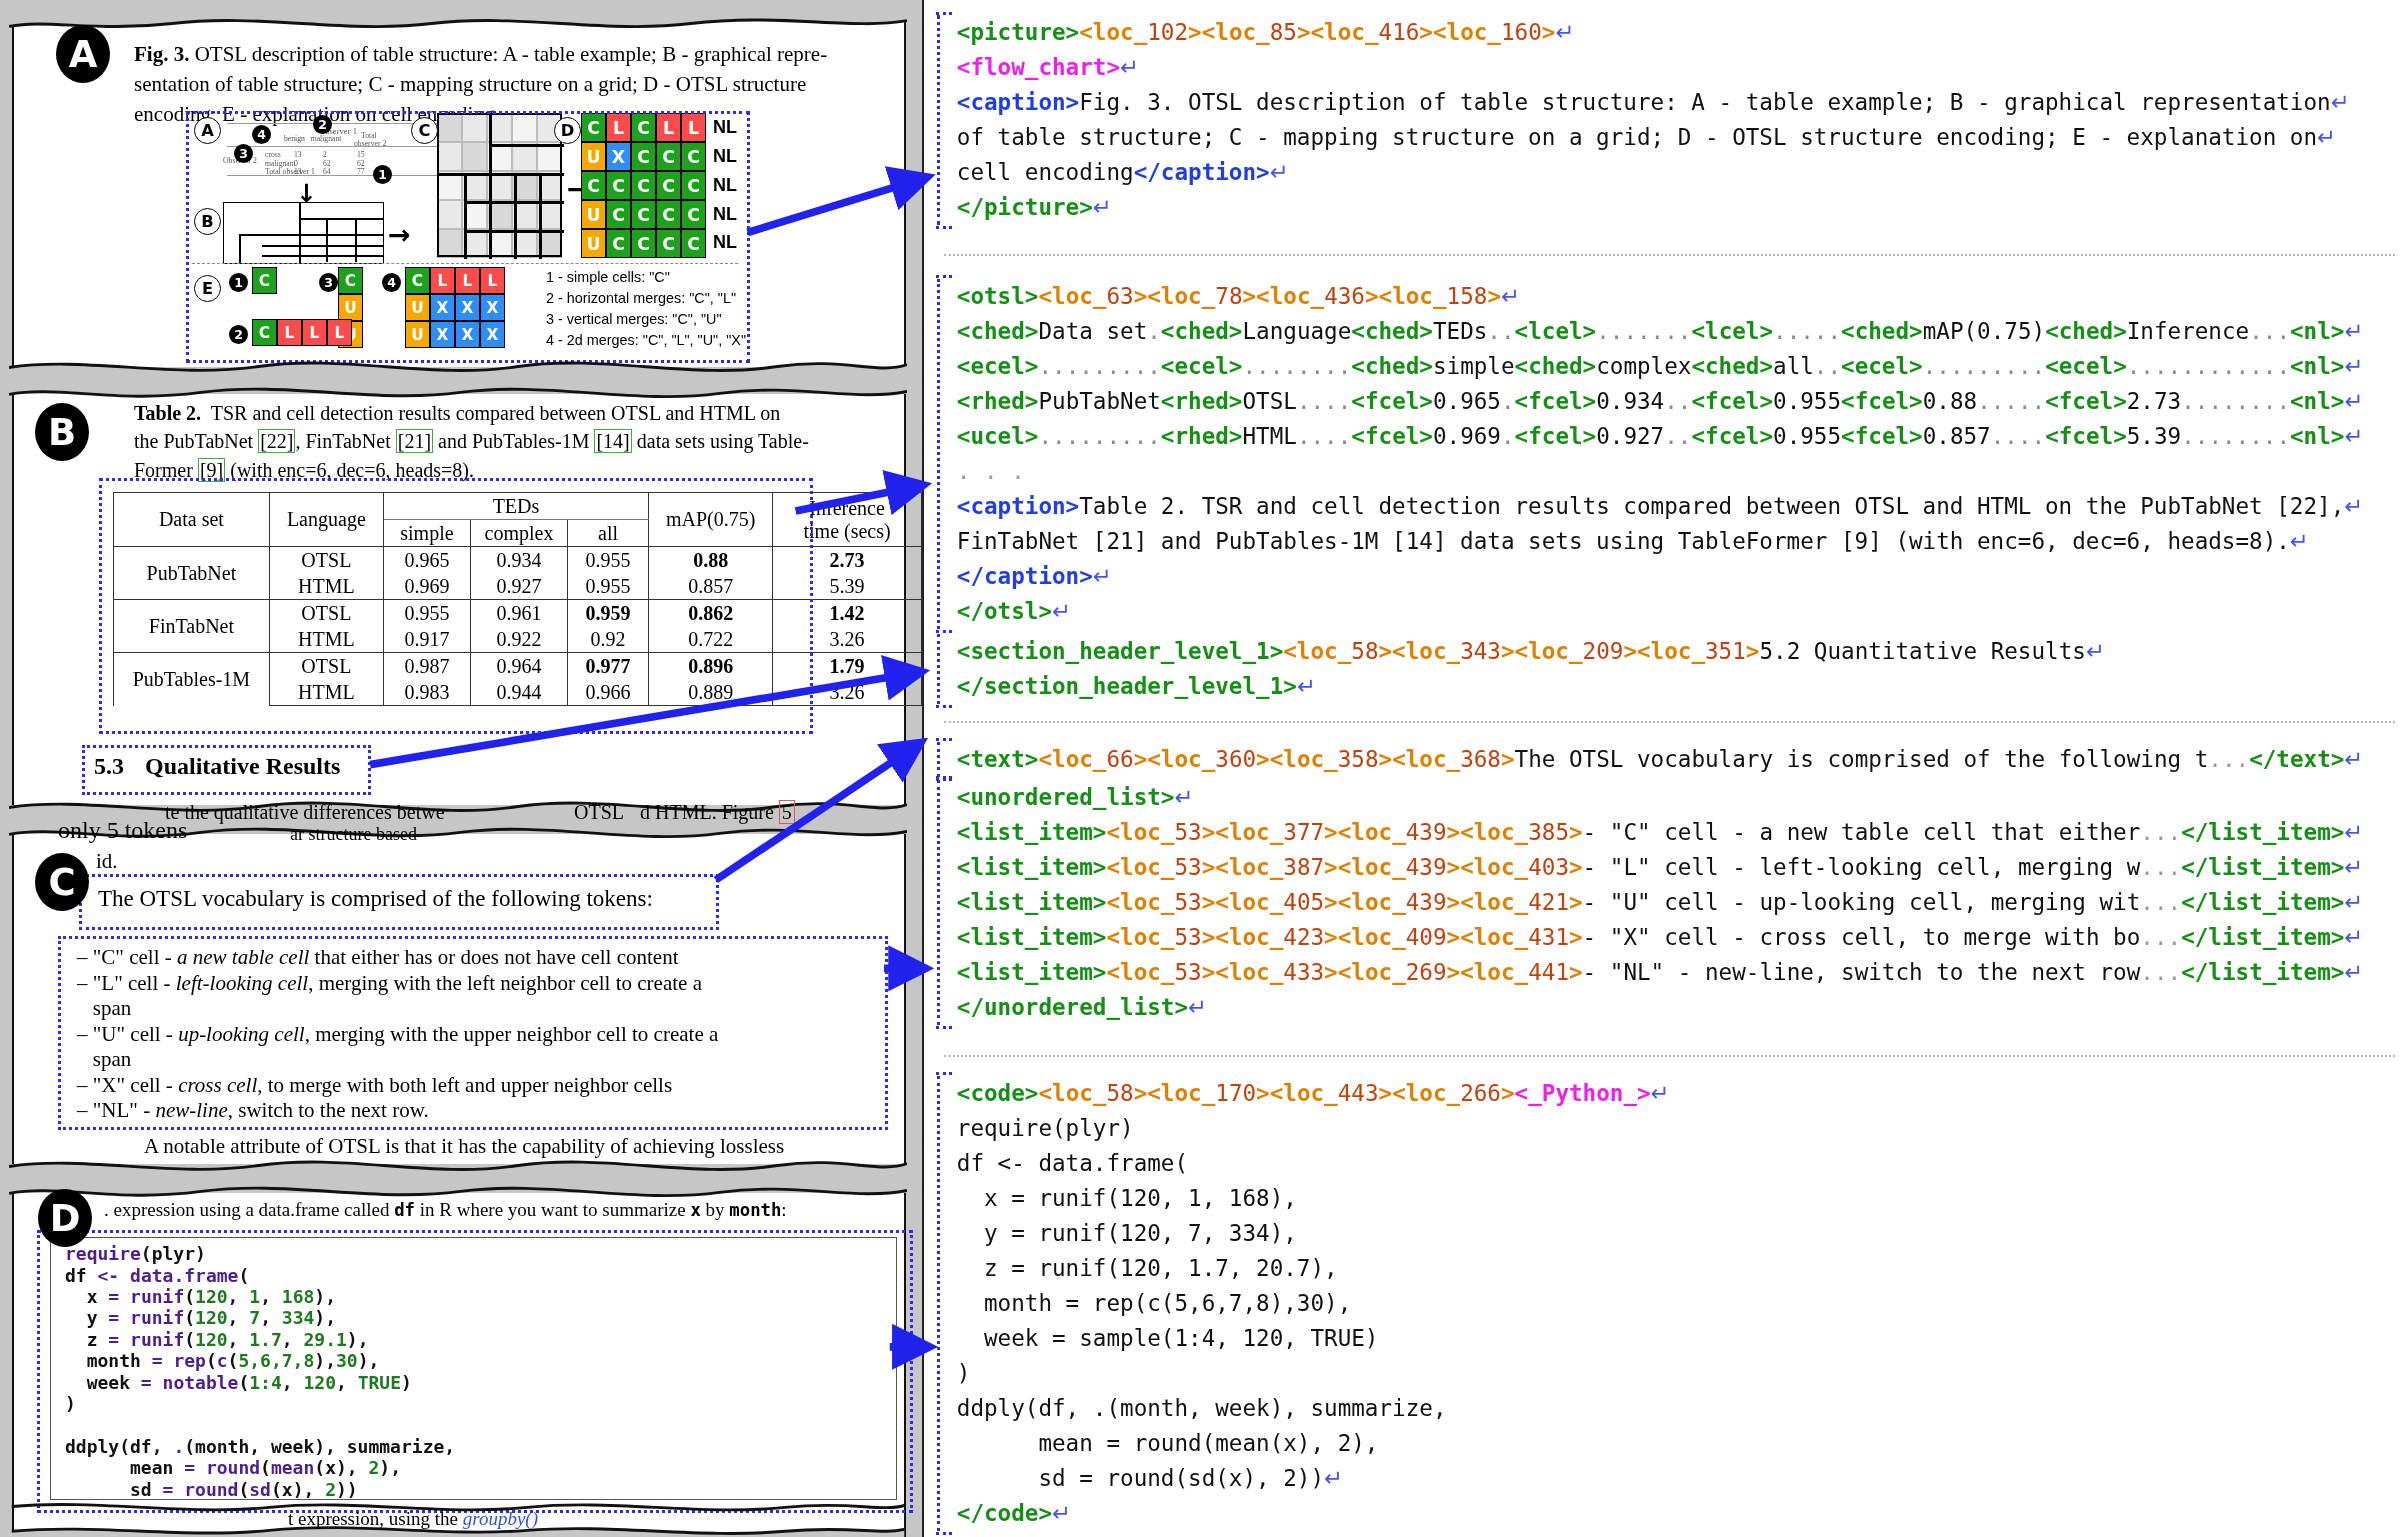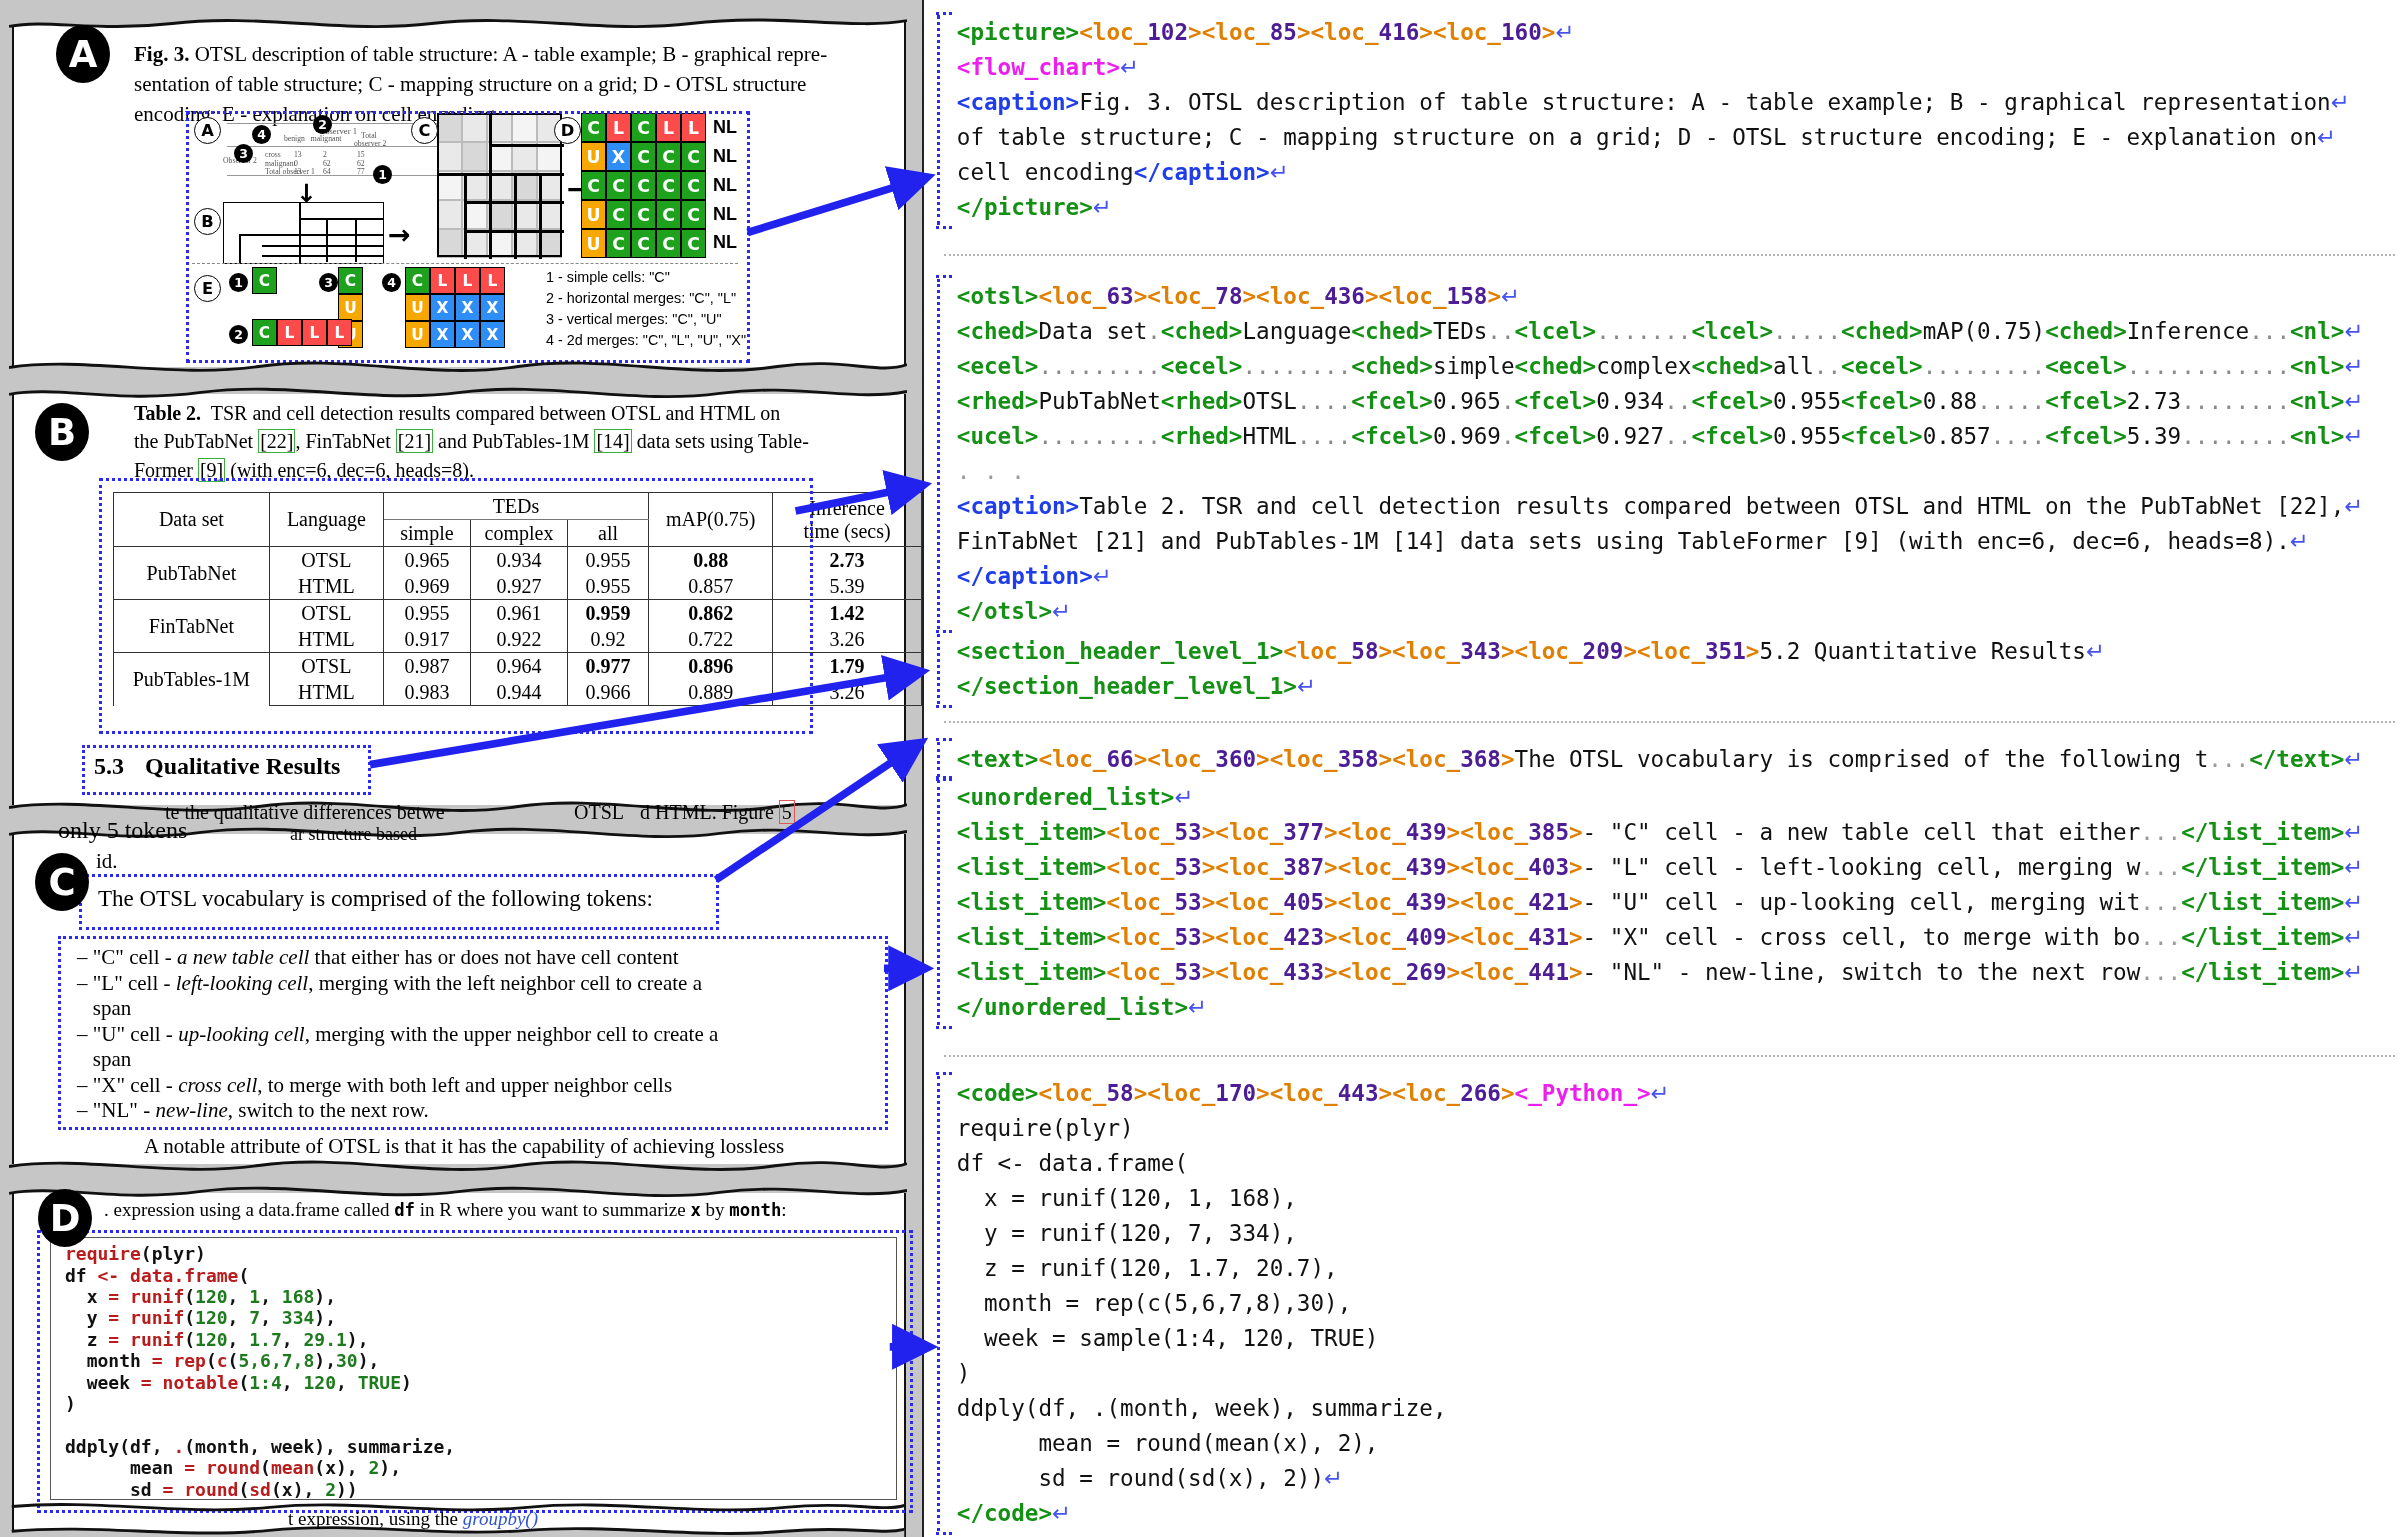--- a/index.html
+++ b/index.html
@@ -43,34 +43,34 @@
   #tbl2 .hline td,#tbl2 .hline th{border-top:1.9px solid #333;}
   #tbl2 .bottom td{border-bottom:1.9px solid #333;}
   #tbl2 .bold{font-weight:bold;}
   
   .c-item{position:absolute;font-family:"Liberation Serif","DejaVu Serif",serif;
           font-size:21px;color:#000;white-space:pre;}
   .c-item i{font-family:"Liberation Serif",serif;}
   
   .dcode{position:absolute;font-family:"DejaVu Sans Mono",monospace;font-size:18px;
          font-weight:600;color:#111;white-space:pre;}
-  .ck{color:#b91c1c;}
+  .ck{color:#4c1d95;}
   .cn{color:#1e7a1e;}
   .glink{color:#3355cc;font-style:italic;font-family:"Liberation Serif",serif;}
   
   #right-col{position:absolute;left:925px;top:0;width:1477px;height:1537px;background:#fff;}
   .rblock{position:absolute;left:11.5px;right:5.8px;border-left:3.8px dotted #2a2af0;padding-left:17.3px;}
   .rfoot{position:absolute;left:-3.8px;width:16.3px;border-top:3.8px dotted #2a2af0;height:0;}
   .rline{height:35px;line-height:35px;white-space:pre;
          font-family:"DejaVu Sans Mono",monospace;font-size:22.6px;}
   .sg{color:#149014;font-weight:bold;}
   .sb{color:#1f3de8;font-weight:bold;}
   .sm{color:#ee1fee;font-weight:bold;}
   .so{color:#e07f00;font-weight:bold;}
-  .sr{color:#4c1d95;font-weight:bold;}
+  .sr{color:#c2410c;font-weight:normal;}
   .sx{color:#111;}
   .sd{color:#8a8a8a;}
   .se{color:#9a9a9a;}
   .sn{color:#4653f0;font-family:"DejaVu Sans",sans-serif;}
   .sep{position:absolute;left:944px;width:1451px;border-top:2.9px dotted #b3b3b3;z-index:2;}
   #arrows{position:absolute;left:0;top:0;z-index:40;pointer-events:none;}
 </style>
 </head>
 <body>
 

